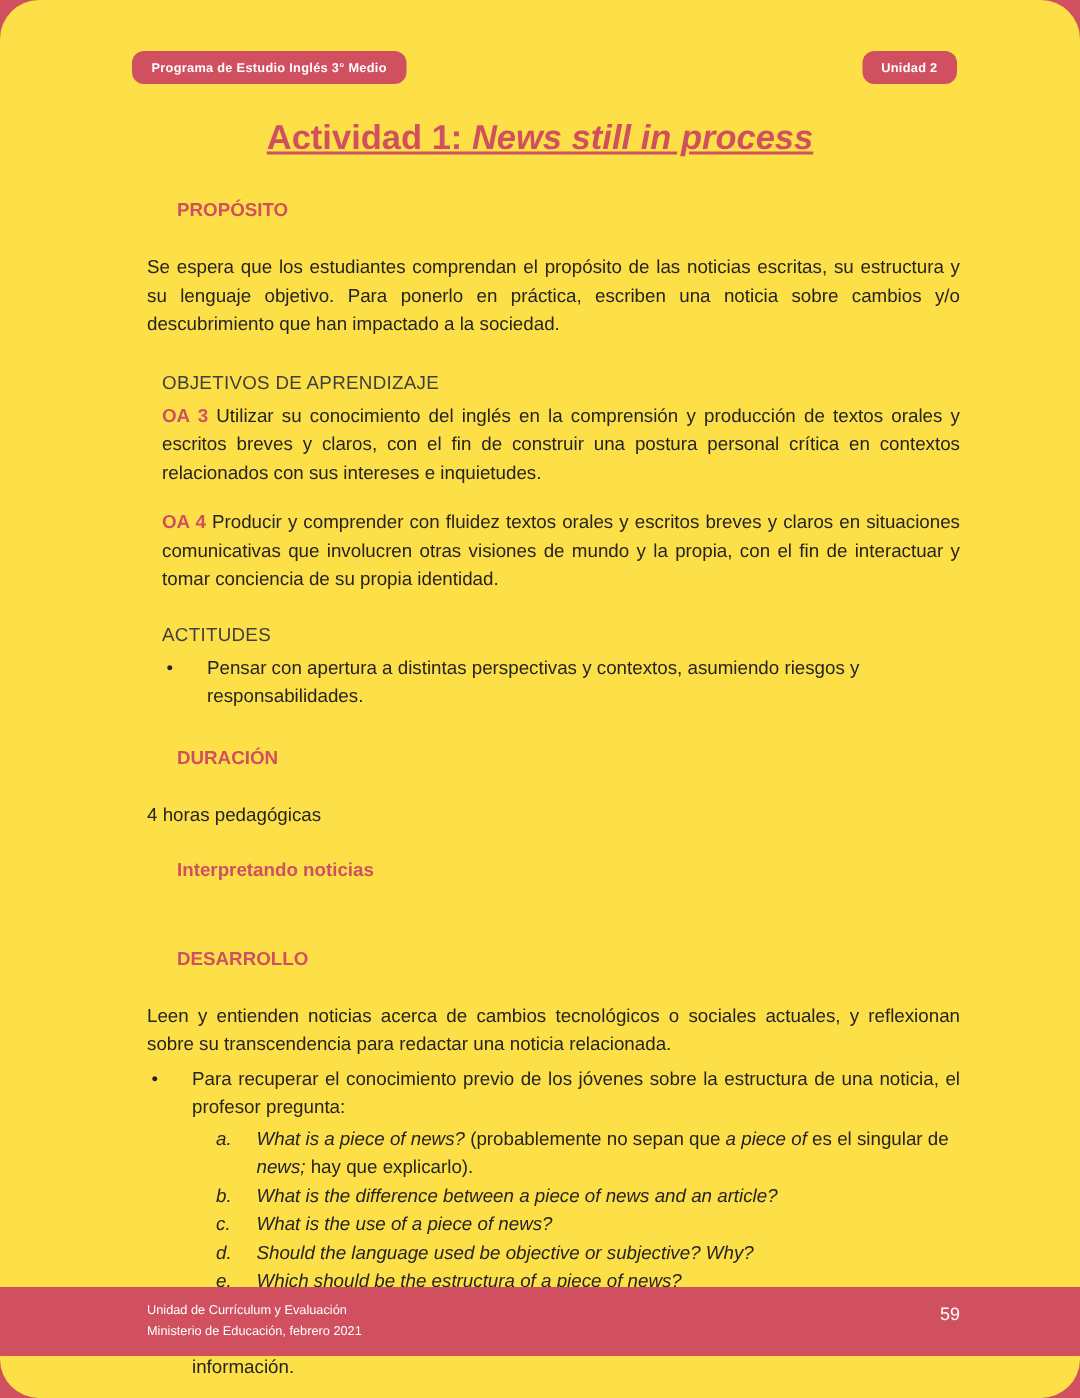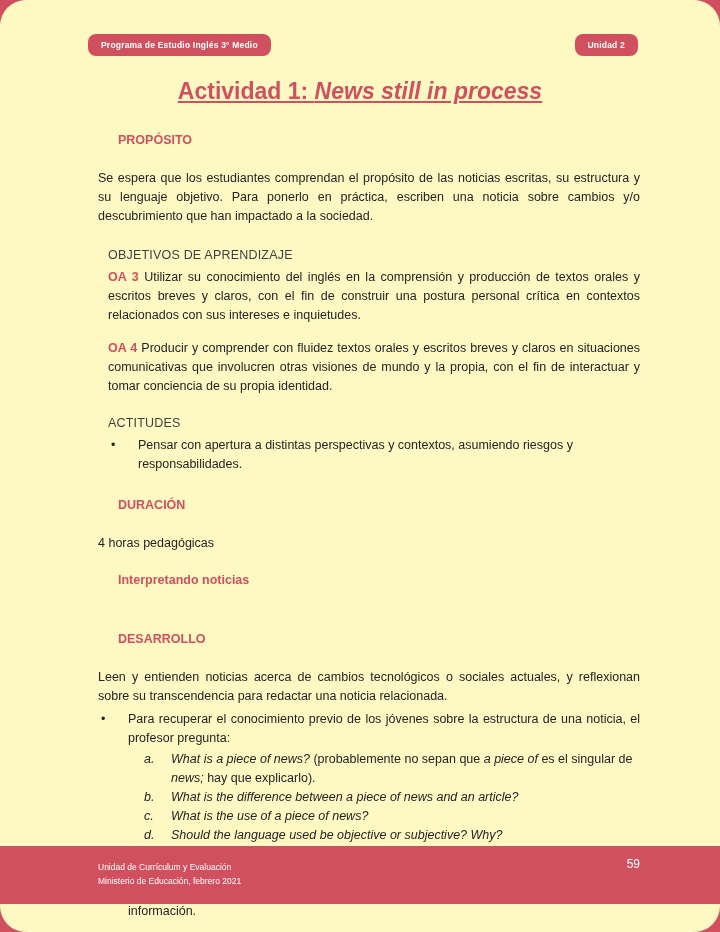--- a/index.html
+++ b/index.html
@@ -3,21 +3,21 @@
 <meta charset="utf-8">
 <style>
   :root{
     --accent:#d0505f;
     --text:#262324;
     --muted:#3f3f3f;
   }
   *{margin:0;padding:0;box-sizing:border-box;}
   html,body{width:720px;height:932px;}
   body{background:var(--accent);font-family:"Liberation Sans",sans-serif;}
-  .page{position:relative;width:720px;height:932px;background:#fef9c3;border-radius:26px;overflow:hidden;}
+  .page{position:relative;width:720px;height:932px;background:#fde047;border-radius:26px;overflow:hidden;}
 
   .header-row{display:flex;justify-content:space-between;align-items:flex-start;padding:34px 82px 0 88px;}
   .badge{background:var(--accent);color:#fff;font-size:8.5px;font-weight:bold;padding:6px 13px;border-radius:8px;letter-spacing:.2px;white-space:nowrap;}
 
   .title{text-align:center;margin-top:22px;color:var(--accent);font-size:23px;font-weight:bold;text-decoration:underline;}
   .title em{font-style:italic;}
 
   .content{padding:0 80px 0 98px;color:var(--text);font-size:12.5px;line-height:19px;}
   .j{text-align:justify;}
   .red-h{color:var(--accent);font-weight:bold;font-size:12.5px;padding-left:20px;}
@@ -32,21 +32,21 @@
   .bullet-item{display:flex;}
   .bullet-item .marker{width:30px;flex:none;padding-left:3px;}
   .bullet-item .btext{flex:1;}
 
   .sub-list{margin-top:2px;}
   .sub-item{display:flex;margin-left:46px;font-style:italic;}
   .sub-item .letter{width:27px;flex:none;}
   .sub-item .stext{flex:1;}
   .roman{font-style:normal;}
 
-  .footer{position:absolute;left:0;right:0;bottom:28px;height:58px;background:var(--accent);
+  .footer{position:absolute;left:0;right:0;bottom:28px;height:46px;background:var(--accent);
     color:#fff;display:flex;align-items:center;justify-content:space-between;
     padding:0 80px 0 98px;font-size:8.5px;line-height:1.6;}
   .f-page{font-size:12px;align-self:flex-start;margin-top:9px;}
 </style>
 </head>
 <body>
 
 <div class="page">
 
   <div class="header-row">

